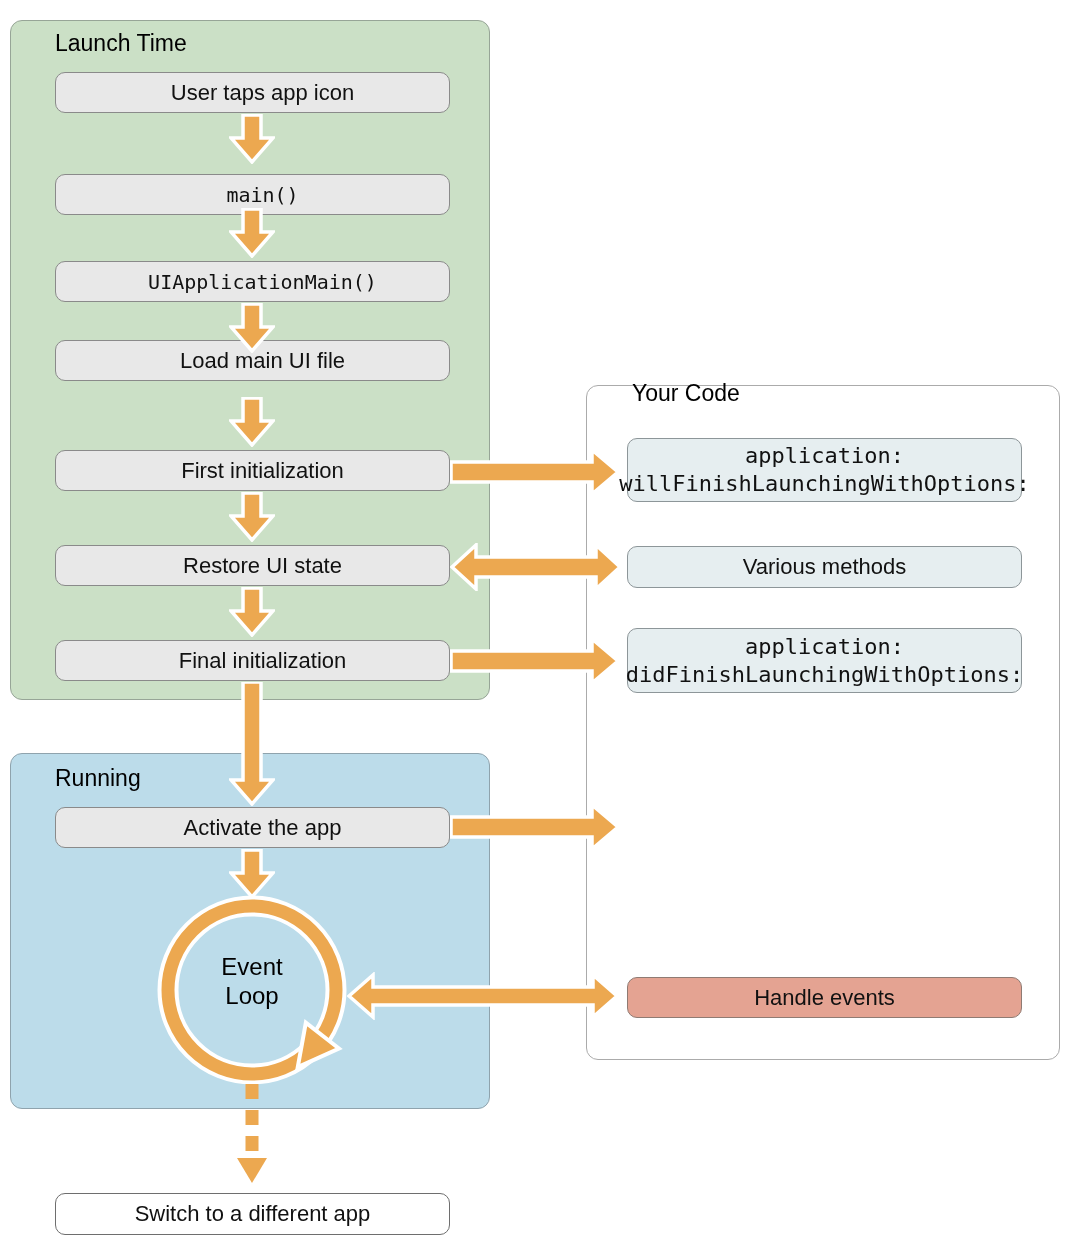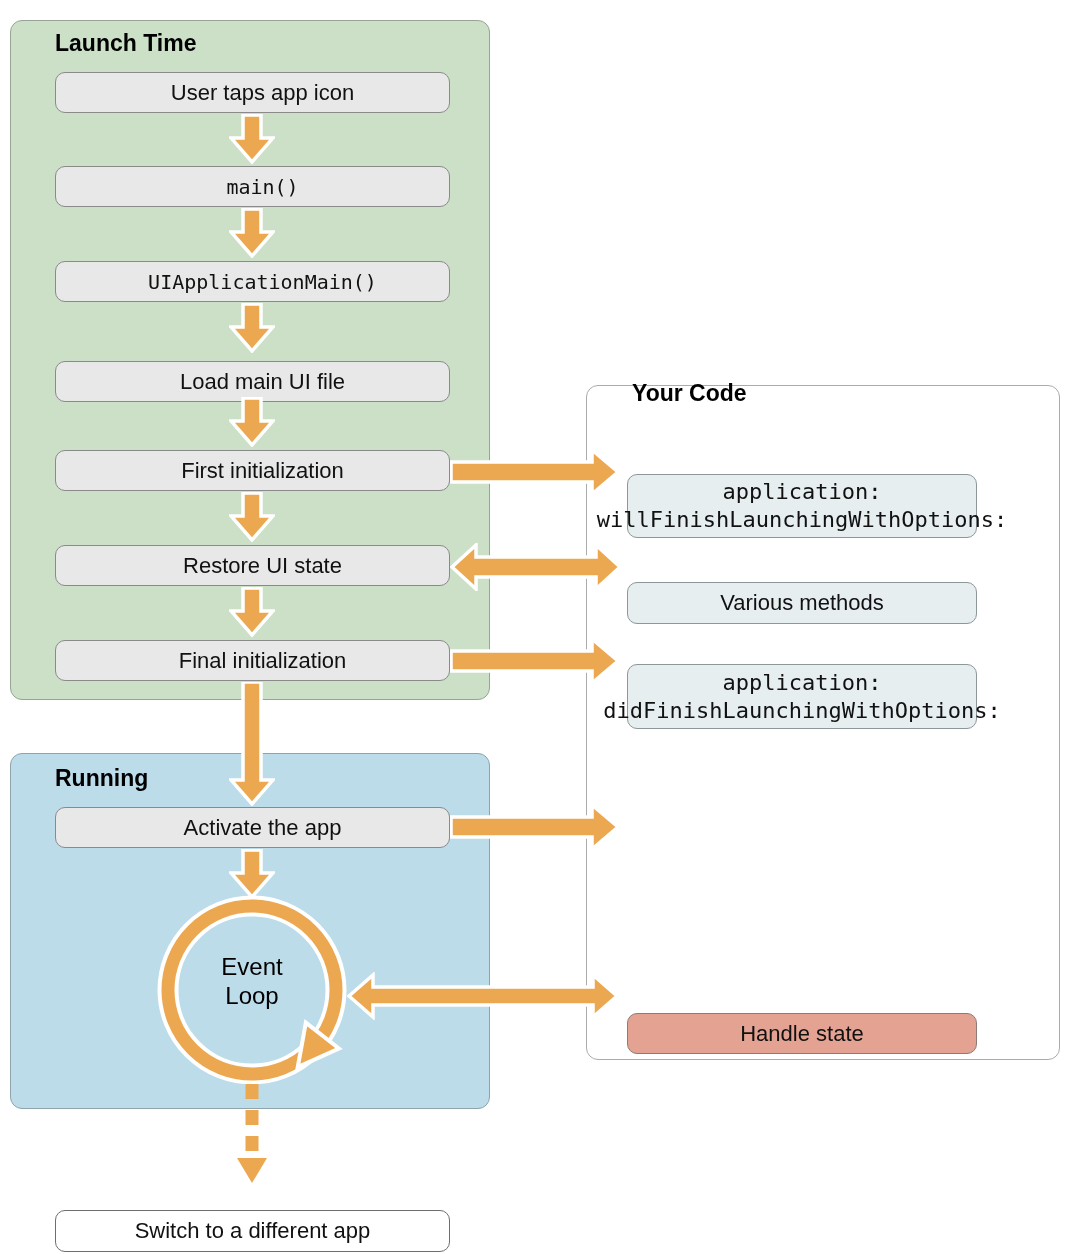--- a/index.html
+++ b/index.html
@@ -4,47 +4,47 @@
 <style>
   html,body{margin:0;padding:0;background:#ffffff;}
   .canvas{
     position:relative;width:1076px;height:1254px;background:#ffffff;overflow:hidden;
     font-family:"Liberation Sans","DejaVu Sans",sans-serif;color:#111;
   }
   .panel{position:absolute;box-sizing:border-box;border-radius:12px;}
   .panel-launch{left:10px;top:20px;width:480px;height:680px;background:#cbe0c6;border:1px solid #97a597;}
   .panel-running{left:10px;top:753px;width:480px;height:356px;background:#bcdcea;border:1px solid #8fa3ad;}
   .panel-code{left:586px;top:385px;width:474px;height:675px;background:#ffffff;border:1.5px solid #ababab;}
-  .panel-title{position:absolute;font-size:23px;font-weight:bold;color:#000;}
+  .panel-title{position:absolute;font-size:23px;font-weight:normal;color:#000;}
   .t-launch{left:55px;top:30px;}
   .t-running{left:55px;top:765px;}
   .t-code{left:632px;top:380px;}
   .box{
     position:absolute;box-sizing:border-box;display:flex;align-items:center;justify-content:center;
     text-align:center;white-space:pre-line;
   }
   .step{
     left:55px;width:395px;height:41px;background:#e8e8e8;border:1.5px solid #8a8a8a;
     border-radius:10px;font-size:22px;padding-left:20px;
   }
   .mono{font-family:"DejaVu Sans Mono","Liberation Mono",monospace;font-size:20px;}
-  .s1{top:72px}.s2{top:166px}.s3{top:261px}.s4{top:361px}.s5{top:450px}.s6{top:545px}.s7{top:640px}
+  .s1{top:72px}.s2{top:174px}.s3{top:261px}.s4{top:340px}.s5{top:450px}.s6{top:545px}.s7{top:640px}
   .step-activate{top:807px;}
   .method{
-    left:627px;width:350px;background:#e6eef0;border:1.5px solid #8d9699;
-    border-radius:10px;font-size:22px;line-height:28px;margin-top:36px;
+    left:627px;width:395px;background:#e6eef0;border:1.5px solid #8d9699;
+    border-radius:10px;font-size:22px;line-height:28px;
   }
   .m1{top:438px;height:64px}
   .m2{top:546px;height:42px}
   .m3{top:628px;height:65px}
   .m4{top:807px;height:42px}
   .m5{top:977px;height:41px;background:#e4a392;border-color:#8f7b73;}
   .terminal{
     left:55px;top:1193px;width:395px;height:42px;background:#ffffff;border:1.5px solid #6e6e6e;
-    border-radius:10px;font-size:22px;margin-top:17px;
+    border-radius:10px;font-size:22px;
   }
   .arrow{position:absolute;}
   .loop-label{
     position:absolute;left:152px;top:952px;width:200px;text-align:center;
     font-size:24px;line-height:29px;white-space:pre-line;color:#000;
   }
 </style>
 </head>
 <body>
 
@@ -66,21 +66,21 @@
   <div class="box step s7">Final initialization</div>
   <div class="box step s6">Restore UI state</div>
 
   <div class="box step step-activate">Activate the app</div>
 
   <div class="box method m1 mono">application:
 willFinishLaunchingWithOptions:</div>
   <div class="box method m2">Various methods</div>
   <div class="box method m3 mono">application:
 didFinishLaunchingWithOptions:</div>
-  <div class="box method m5">Handle state</div>
+  <div class="box method m5">Handle events</div>
 
   <div class="box terminal">Switch to a different app</div>
 
   <svg class="arrow" style="left:229px;top:114px" width="46" height="50" viewBox="0 0 46 50">
       <polygon points="14,1 32,1 32,24 44,24 23,48 2,24 14,24" fill="#ECA850" stroke="#ffffff" stroke-width="3.5"></polygon>
     </svg>
   <svg class="arrow" style="left:229px;top:208px" width="46" height="50" viewBox="0 0 46 50">
       <polygon points="14,1 32,1 32,24 44,24 23,48 2,24 14,24" fill="#ECA850" stroke="#ffffff" stroke-width="3.5"></polygon>
     </svg>
   <svg class="arrow" style="left:229px;top:303px" width="46" height="50" viewBox="0 0 46 50">

